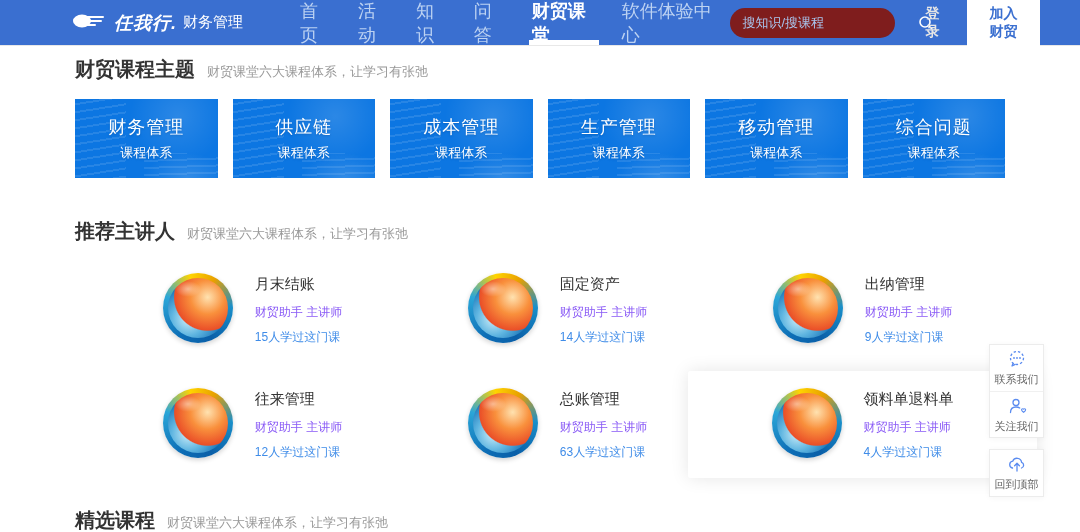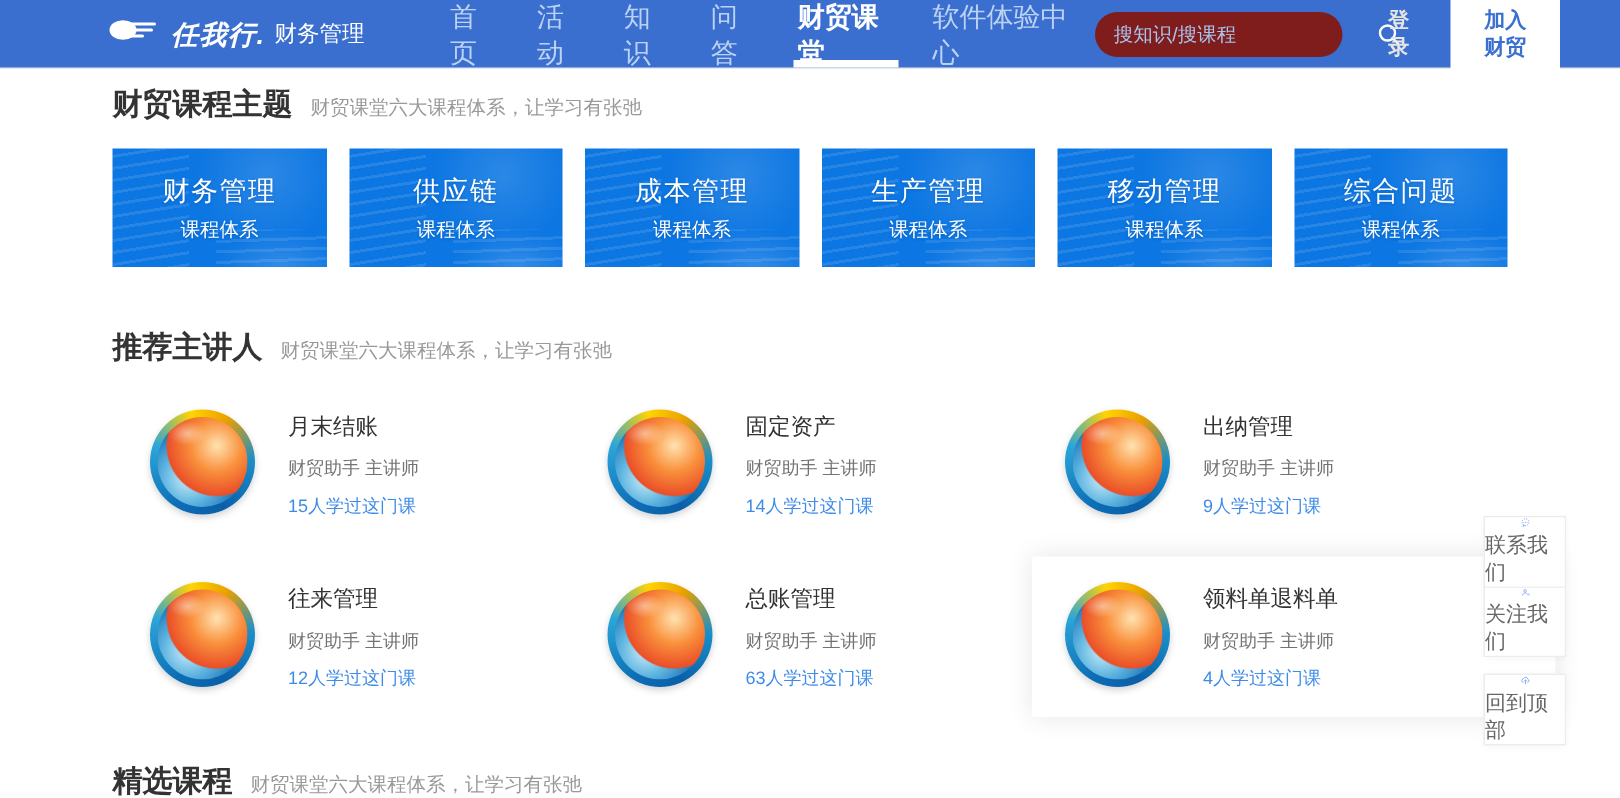--- a/index.html
+++ b/index.html
@@ -50,45 +50,45 @@
     opacity:.55; transform:skewY(-5deg); }
   .topic-card::after { content:""; position:absolute; right:-12px; bottom:-24px; width:60%; height:62%;
     background:radial-gradient(ellipse at center, rgba(255,255,255,.16), transparent 70%),
       repeating-linear-gradient(178deg, rgba(255,255,255,.10) 0 2px, transparent 2px 7px); }
   .topic-title { font-size:18px; letter-spacing:1px; z-index:1; text-shadow:0 1px 2px rgba(0,40,90,.25); }
   .topic-sub { font-size:13px; margin-top:5px; z-index:1; text-shadow:0 1px 2px rgba(0,40,90,.25); }
 
   
   .inst-grid { display:grid; grid-template-columns:repeat(3,305px); row-gap:42px;
     margin:28px 0 0 25px; }
-  .inst-card { display:flex; align-items:flex-start; cursor:pointer; position:relative; }
+  .inst-card { display:flex; align-items:flex-start; cursor:pointer; position:relative;justify-content:center; }
   .inst-card.spotlight { background:#fff; box-shadow:0 0 18px rgba(0,0,0,.10);
     padding:17px 22px; margin:-17px -22px; border-radius:2px; }
   .avatar { width:70px; height:70px; border-radius:50%; flex:none; position:relative;
     background:conic-gradient(from 210deg, #0d6db5, #2ba6d8 22%, #ffd400 38%, #e8a000 50%,
       #1a8fc9 66%, #0a5fa8 85%, #0d6db5); box-shadow:0 2px 5px rgba(0,0,0,.18); }
   .avatar::before { content:""; position:absolute; inset:5px; border-radius:50%;
     background:
       radial-gradient(circle at 66% 32%, #ffe2b0 0%, #f9903c 30%, #ea4f28 58%, rgba(234,79,40,0) 60%),
       radial-gradient(circle at 34% 68%, #cdeef9 0%, #5db4e0 30%, #1a74b8 58%, rgba(26,116,184,0) 60%),
       linear-gradient(45deg, #1a74b8 50%, #ea5a28 50%); }
   .avatar::after { content:""; position:absolute; top:8px; left:12px; width:26px; height:16px;
     border-radius:50%; background:radial-gradient(ellipse at center, rgba(255,255,255,.45), transparent 70%); }
   .inst-info { margin:2px 0 0 22px; }
   .inst-title { font-size:15px; color:#333; }
-  .inst-meta { font-size:12px; color:#737373; margin-top:10px; }
+  .inst-meta { font-size:12px; color:#8b5cf6; margin-top:10px; }
   .inst-count { font-size:12px; color:#3f8ce8; margin-top:8px; cursor:pointer; }
 
   
   .float-col { position:absolute; right:36px; top:344px; width:55px; z-index:10; }
   .float-group { background:#fff; border:1px solid #ececec; box-shadow:0 1px 6px rgba(0,0,0,.04); }
   .float-btn { height:46px; display:flex; flex-direction:column; align-items:center;
     justify-content:center; cursor:pointer; background:#fff; }
   .float-btn + .float-btn { border-top:1px solid #f0f0f0;align-items:center; }
-  .float-btn span { font-size:14px; color:#666; margin-top:3px; }
+  .float-btn span { font-size:11px; color:#666; margin-top:3px; }
   .float-single { margin-top:11px; }
 </style>
 </head>
 <body>
 
 <div class="header">
   <div class="logo">
     <span>
       <svg width="34" height="20" viewBox="0 0 34 20">
         <ellipse cx="10" cy="10" rx="9" ry="6.5" fill="#fff"></ellipse>

